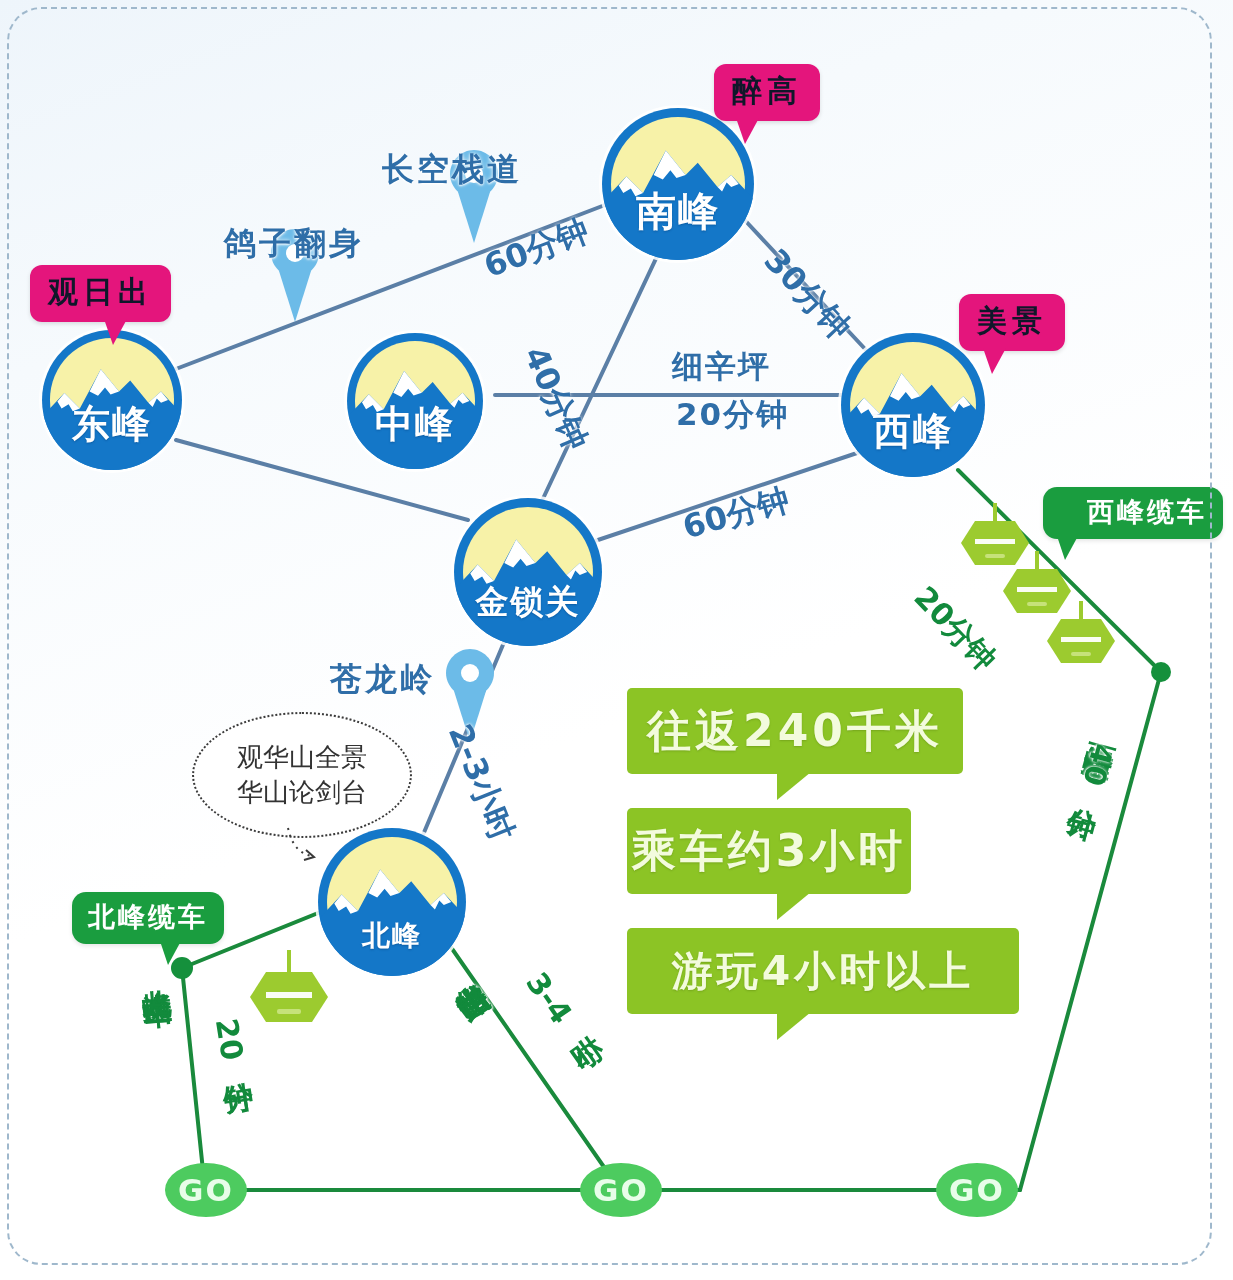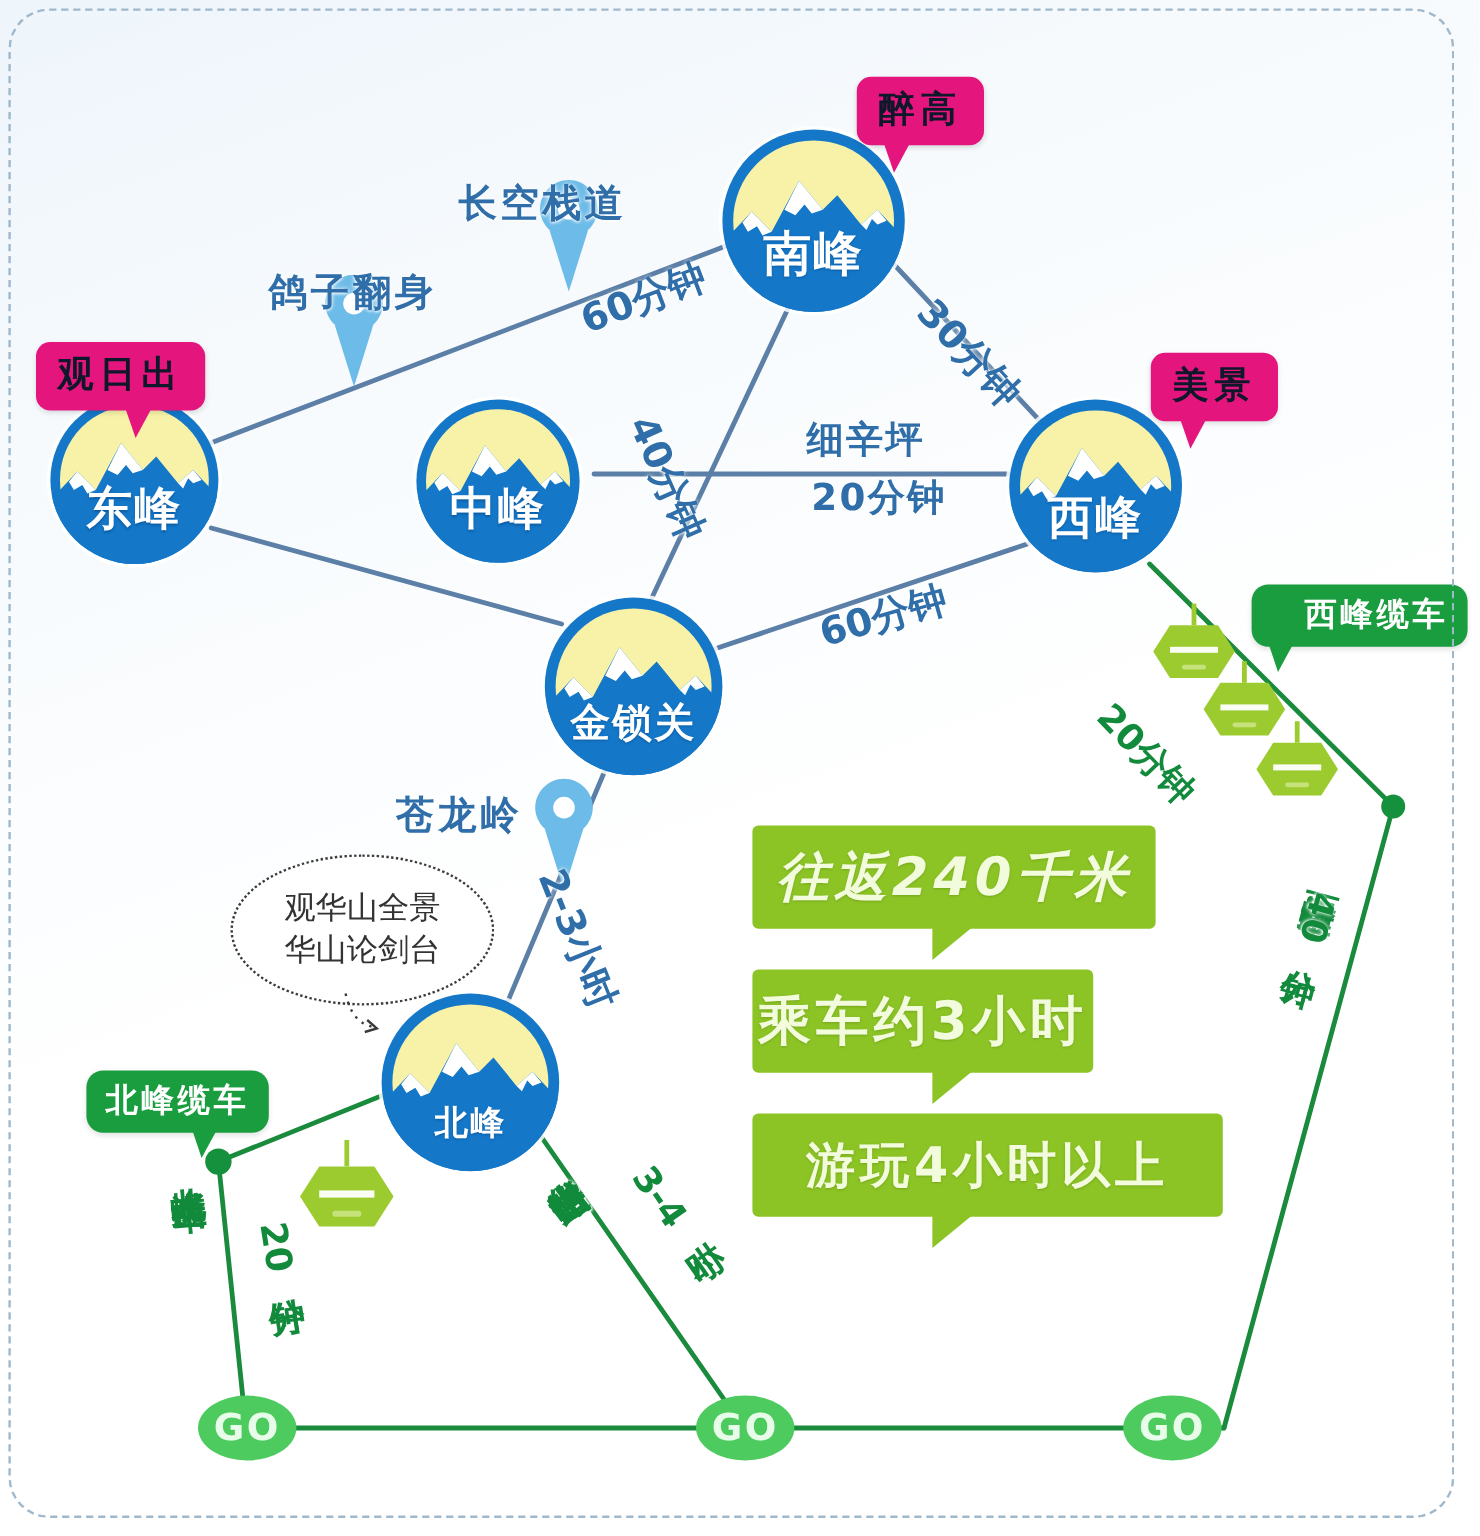--- a/index.html
+++ b/index.html
@@ -197,21 +197,21 @@
   <div class="peak" style="left:42px;top:330px;width:140px;height:140px;">
     <div class="sun"></div>
     <svg class="ice" viewBox="0 0 100 100">
       <path d="M0 62 L16 45 L27 56 L42 28 L55 44 L63 36 L76 52 L85 44 L100 60 L100 100 L0 100 Z" fill="#1477c8"></path>
       <path d="M42 28 L55 44 L49 46 L45 41 L40 47 L34 44 Z" fill="#ffffff"></path>
       <path d="M16 45 L27 56 L22 58 L19 53 L14 56 L11 51 Z" fill="#ffffff"></path>
       <path d="M76 52 L85 44 L90 50 L85 52 L82 49 L79 55 Z" fill="#ffffff"></path>
     </svg>
     <div class="pname" style="font-size:38px;">东峰</div>
   </div>
-  <div class="badge-pink" style="left:30px;top:265px;font-size:30px;margin-top:20px;">
+  <div class="badge-pink" style="left:30px;top:265px;font-size:30px;">
     <span>观日出</span>
     <span class="tail" style="left:74px;bottom:-23px;"></span>
   </div>
 
   <div class="peak" style="left:347px;top:333px;width:136px;height:136px;">
     <div class="sun"></div>
     <svg class="ice" viewBox="0 0 100 100">
       <path d="M0 62 L16 45 L27 56 L42 28 L55 44 L63 36 L76 52 L85 44 L100 60 L100 100 L0 100 Z" fill="#1477c8"></path>
       <path d="M42 28 L55 44 L49 46 L45 41 L40 47 L34 44 Z" fill="#ffffff"></path>
       <path d="M16 45 L27 56 L22 58 L19 53 L14 56 L11 51 Z" fill="#ffffff"></path>
@@ -294,21 +294,21 @@
 
   <div class="glabel" style="left:205px;top:1022px;font-size:30px;
               writing-mode:vertical-rl;transform:rotate(-9deg);transform-origin:left top;">20分钟</div>
 
   <div class="glabel" style="left:430px;top:982px;font-size:30px;letter-spacing:1px;
               writing-mode:vertical-rl;transform:rotate(-38deg);transform-origin:left top;">华山峪进山路</div>
 
   <div class="glabel" style="left:516px;top:988px;font-size:30px;
               writing-mode:vertical-rl;transform:rotate(-35deg);transform-origin:left top;">3-4小时</div>
 
-  <div class="banner" style="left:627px;top:688px;width:336px;height:86px;font-size:44px;font-style:italic;">
+  <div class="banner" style="left:627px;top:688px;width:336px;height:86px;font-size:44px;">
     <span>往返240千米</span>
     <span class="tail" style="left:150px;"></span>
   </div>
 
   <div class="banner" style="left:627px;top:808px;width:284px;height:86px;font-size:44px;">
     <span>乘车约3小时</span>
     <span class="tail" style="left:150px;"></span>
   </div>
 
   <div class="banner" style="left:627px;top:928px;width:392px;height:86px;font-size:41px;">

